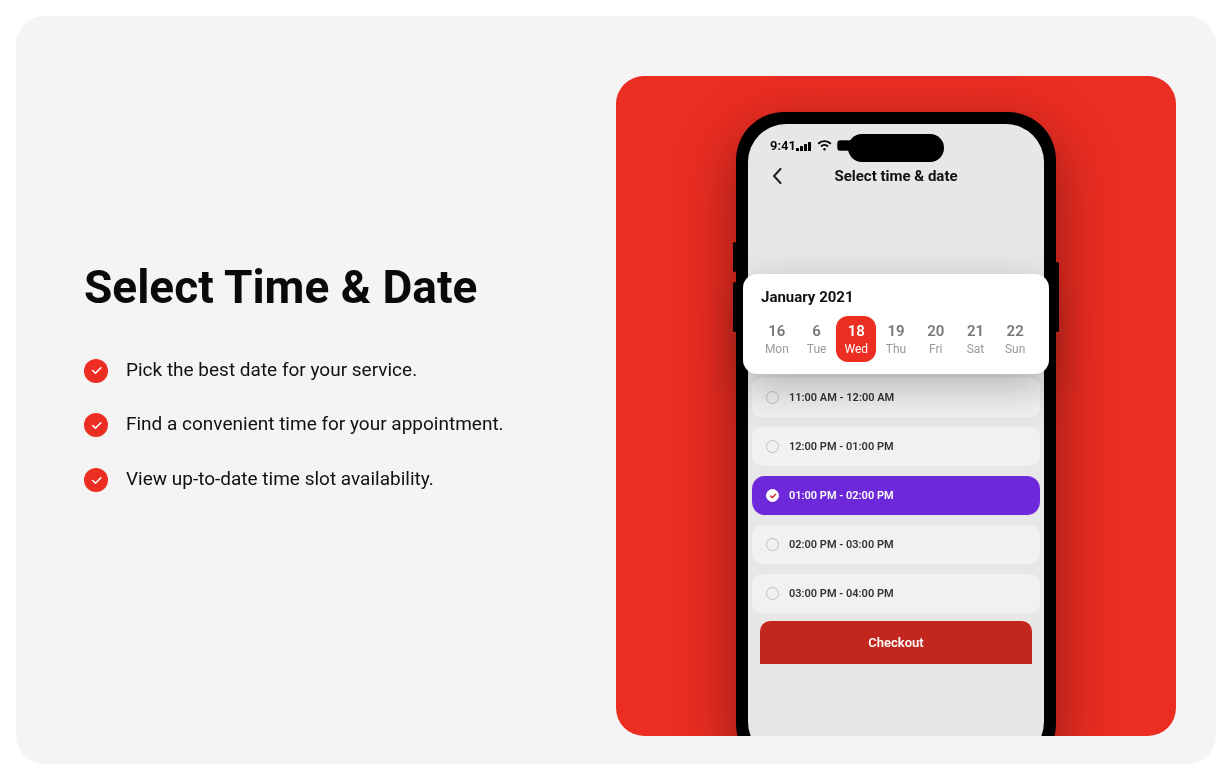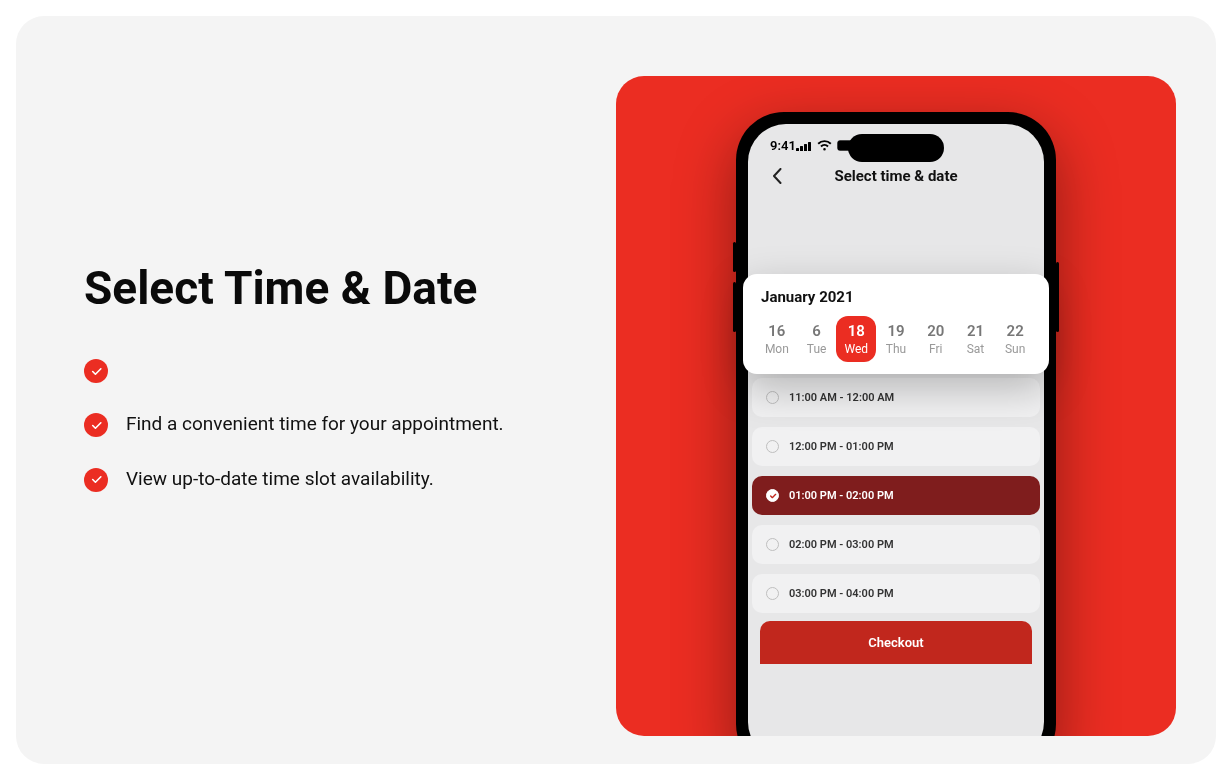--- a/index.html
+++ b/index.html
@@ -152,22 +152,23 @@
   font-size: 11px;
   font-weight: 600;
   color: #333;
 }
 .slot .ring {
   width: 13px; height: 13px;
   border: 1.5px solid #bfbfbf;
   border-radius: 50%;
 }
 .slot.selected {
-  background: #7f1d1d;
+  background: #6d28d9;
   color: #fff;
+  border-radius: 13px;
 }
 .slot.selected .ring {
   border-color: #fff;
   background: #fff;
   display: flex; align-items: center; justify-content: center;
 }
 .slot.selected .ring svg { width: 8px; height: 8px; }
 
 .checkout {
   margin: 8px 12px 0;
@@ -220,20 +221,21 @@
 <div class="card">
   <div class="left">
     <h1 class="title">Select Time &amp; Date</h1>
     <ul class="bullets">
       <li>
         <span class="check">
           <svg viewBox="0 0 24 24" fill="none">
               <path d="M5 12l5 5L20 7" stroke="#fff" stroke-width="3" stroke-linecap="round" stroke-linejoin="round"></path>
             </svg>
         </span>
+        <span>Pick the best date for your service.</span>
       </li>
       <li>
         <span class="check">
           <svg viewBox="0 0 24 24" fill="none">
               <path d="M5 12l5 5L20 7" stroke="#fff" stroke-width="3" stroke-linecap="round" stroke-linejoin="round"></path>
             </svg>
         </span>
         <span>Find a convenient time for your appointment.</span>
       </li>
       <li>

